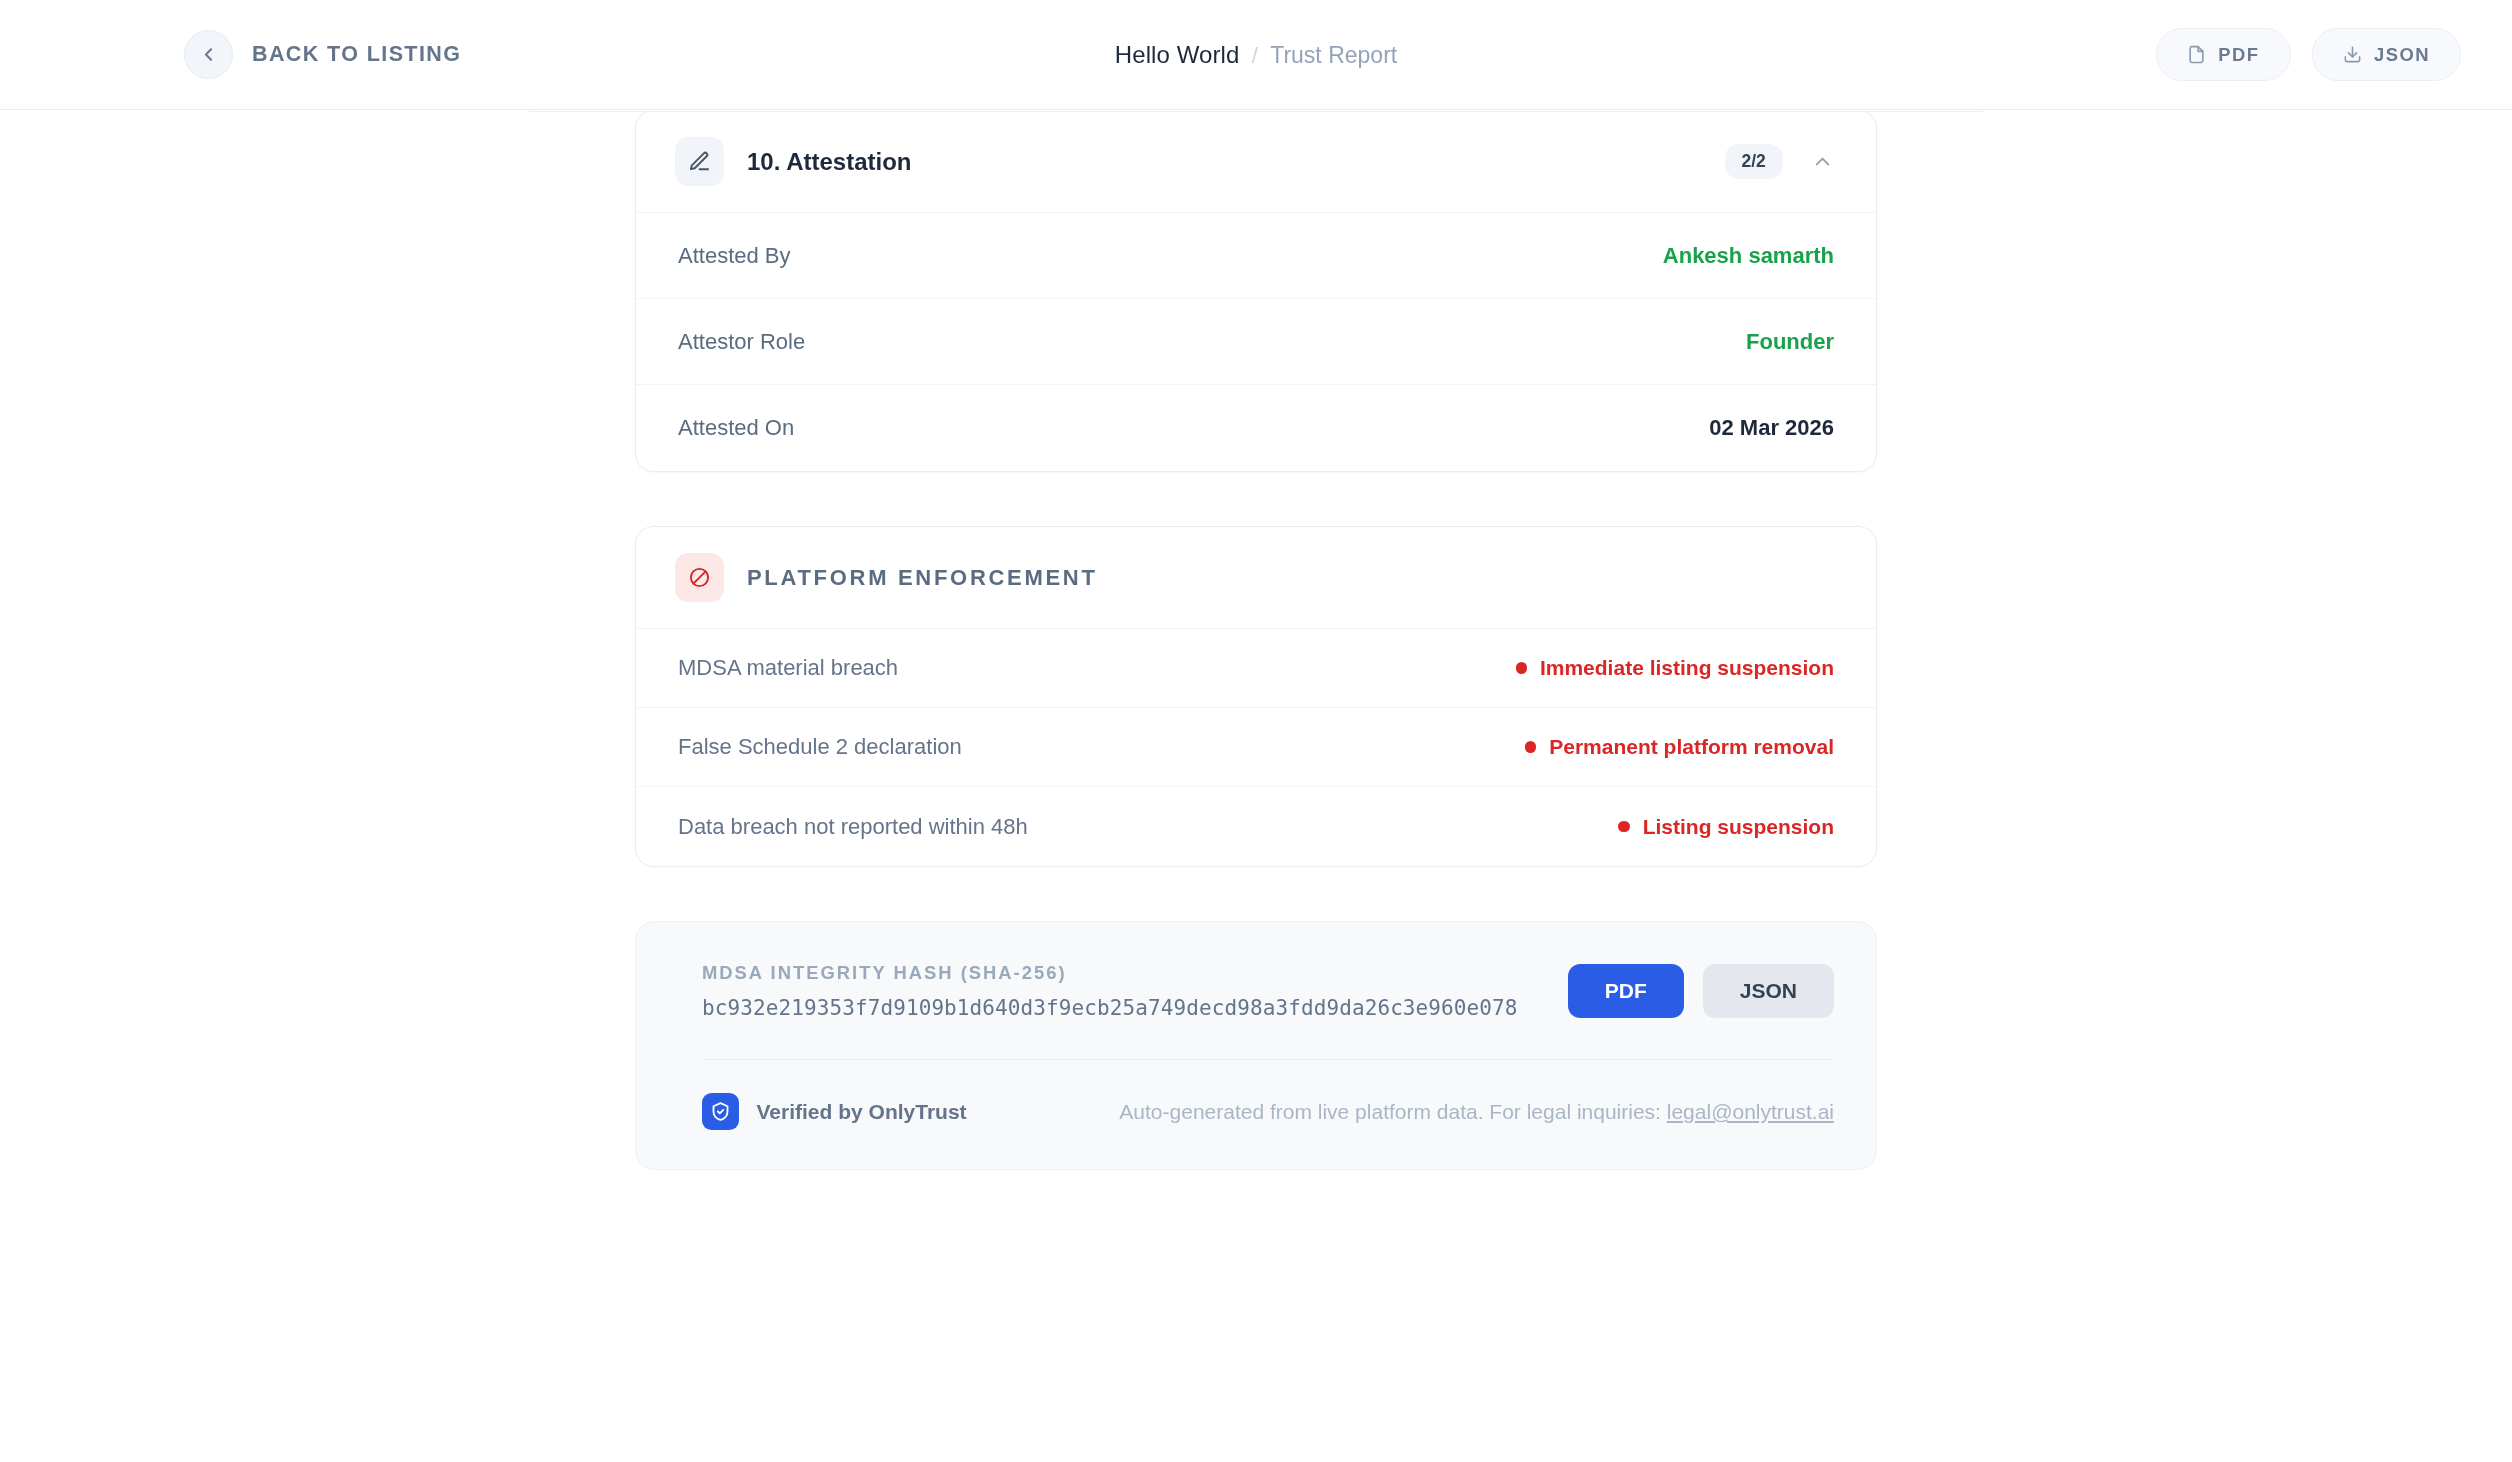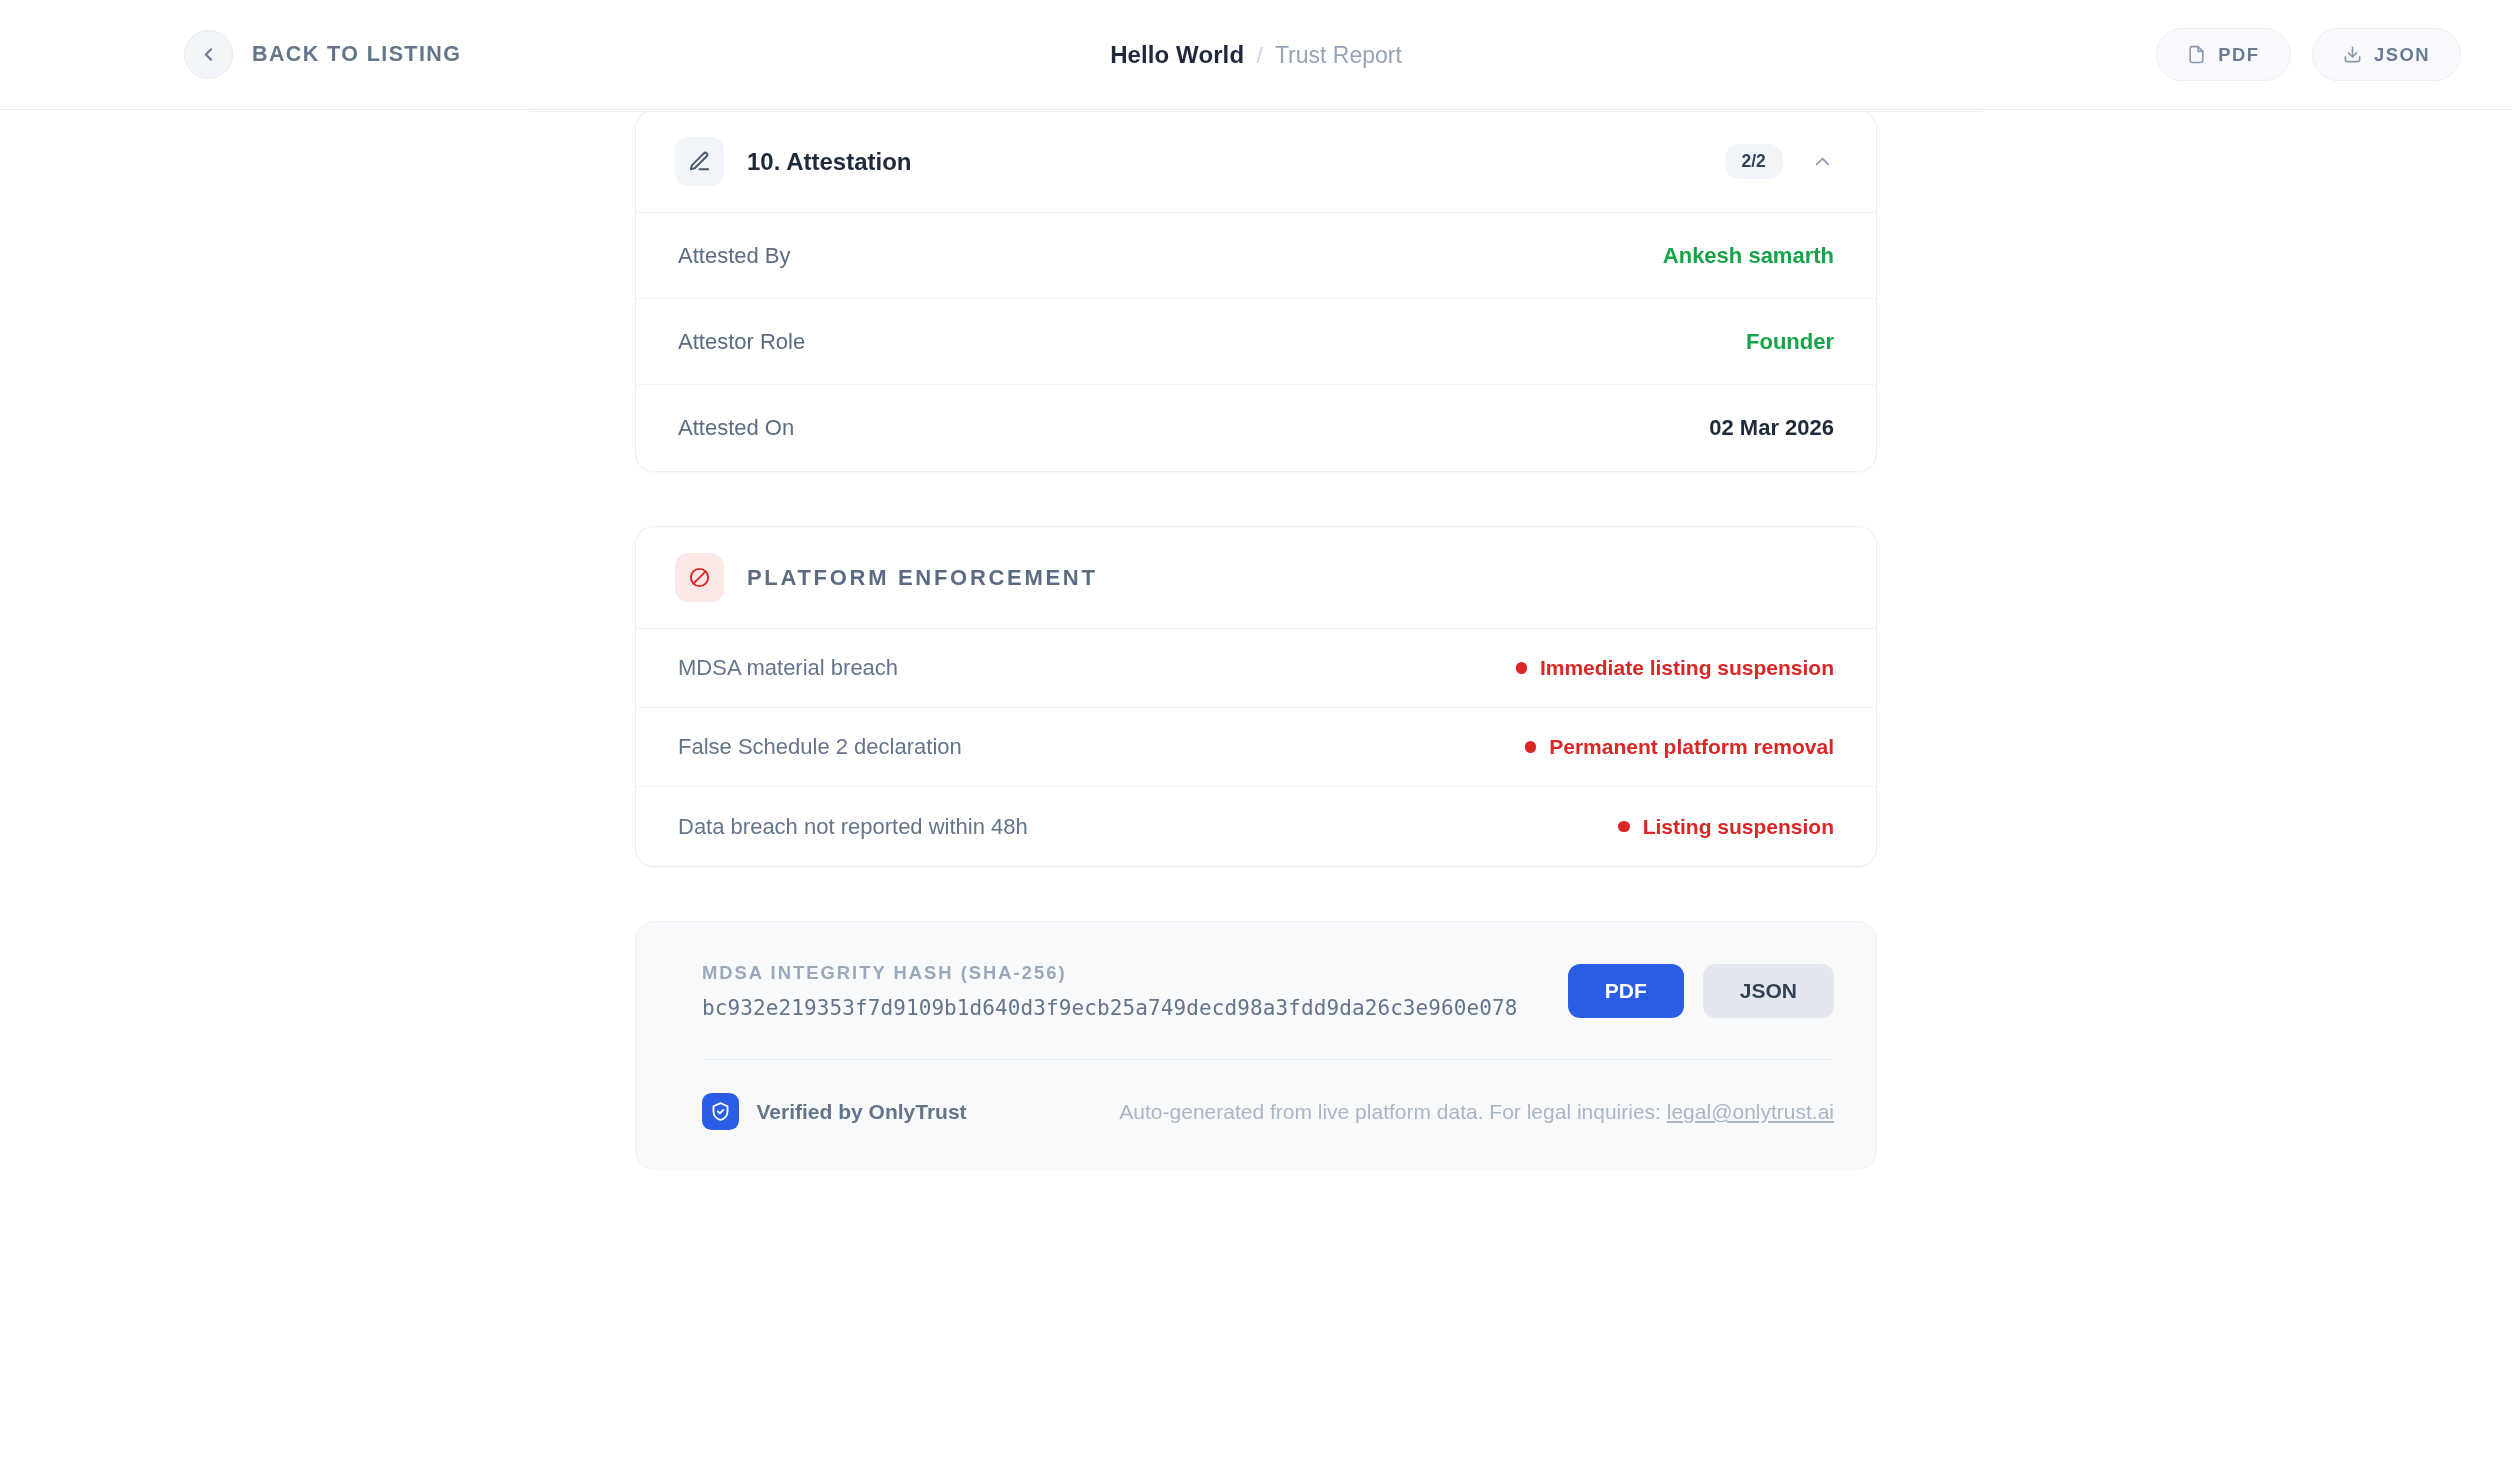--- a/index.html
+++ b/index.html
@@ -51,21 +51,21 @@
     top: 50%;
     transform: translateY(-50%);
     display: flex;
     align-items: baseline;
     justify-content: center;
     gap: 12.3px;
     pointer-events: none;
   }
   .bc-primary {
     font-size: 24px;
-    font-weight: 700;
+    font-weight: 400;
     color: #1e293b;
     letter-spacing: 0.1px;
   }
   .bc-sep { font-size: 22px; color: #cbd5e1; font-weight: 400; }
   .bc-secondary { font-size: 23px; color: #94a3b8; font-weight: 400; }
 
   .topbar-actions {
     margin-left: auto;
     display: flex;
     gap: 21px;

